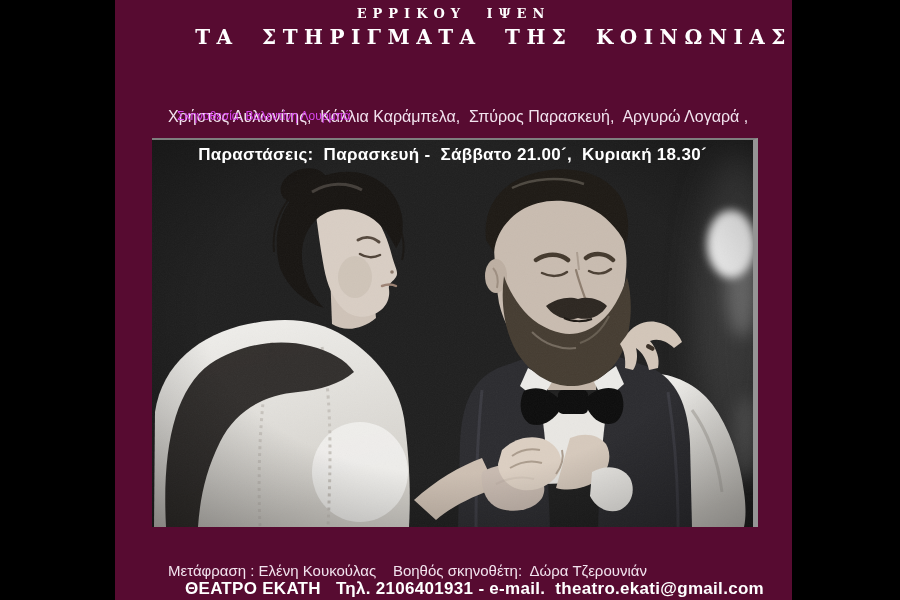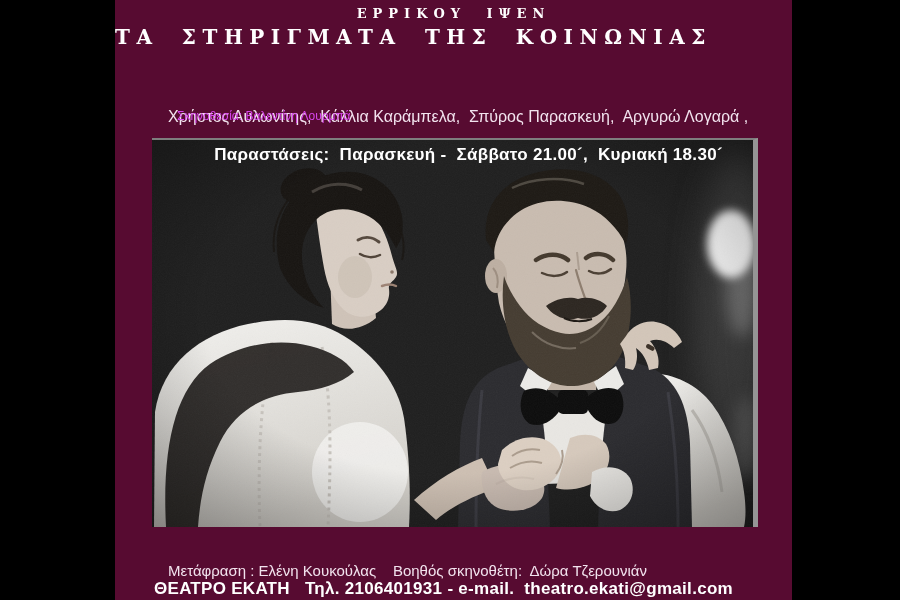--- a/index.html
+++ b/index.html
@@ -12,49 +12,49 @@
     position:absolute;left:115px;top:0;width:677px;height:600px;
     background:#570b31;
   }
   .author{
     position:absolute;top:6px;left:0;width:100%;text-align:center;
     font-family:"DejaVu Serif",serif;font-weight:bold;
     font-size:13px;letter-spacing:6px;word-spacing:10px;color:#ffffff;
     white-space:pre;
   }
   .title{
-    position:absolute;top:25px;left:0;width:100%;text-align:left;
+    position:absolute;top:25px;left:0;width:100%;text-align:right;
     font-family:"DejaVu Serif",serif;font-weight:bold;
     font-size:20px;letter-spacing:6.5px;word-spacing:10px;color:#ffffff;
     white-space:pre;
   }
   .cast{
     position:absolute;left:53px;top:59px;width:590px;
     font-size:16px;line-height:23px;color:#f2e3ee;white-space:pre;
   }
   .director{
     position:absolute;left:62px;top:109px;
     font-size:12px;color:#d946ef;white-space:pre;
   }
   .photo{
     position:absolute;left:37px;top:138px;width:606px;height:389px;
     background:#1f1f1f;box-sizing:border-box;
     border-top:2px solid #7e7e7e;border-right:5px solid #959595;
   }
   .photo svg{position:absolute;left:0;top:0;width:601px;height:387px;display:block;}
   .banner{
     position:absolute;z-index:2;top:5px;left:0;width:100%;text-align:center;
-    font-size:17px;font-weight:bold;color:#ffffff;letter-spacing:.3px;white-space:pre;margin-left:16px;
+    font-size:17px;font-weight:bold;color:#ffffff;letter-spacing:.3px;white-space:pre;
   }
   .credits{
     position:absolute;left:53px;top:525px;width:600px;
     font-size:15px;line-height:18.5px;color:#f2e3ee;white-space:pre;
   }
   .footer{
-    position:absolute;left:39px;top:579px;width:610px;
+    position:absolute;left:70px;top:579px;width:610px;
     font-size:17px;font-weight:bold;color:#ffffff;letter-spacing:.3px;white-space:pre;
   }
 </style>
 </head>
 <body>
 
 <div class="stage">
   <div class="poster">
 
     <div class="author">ΕΡΡΙΚΟΥ ΙΨΕΝ</div>

